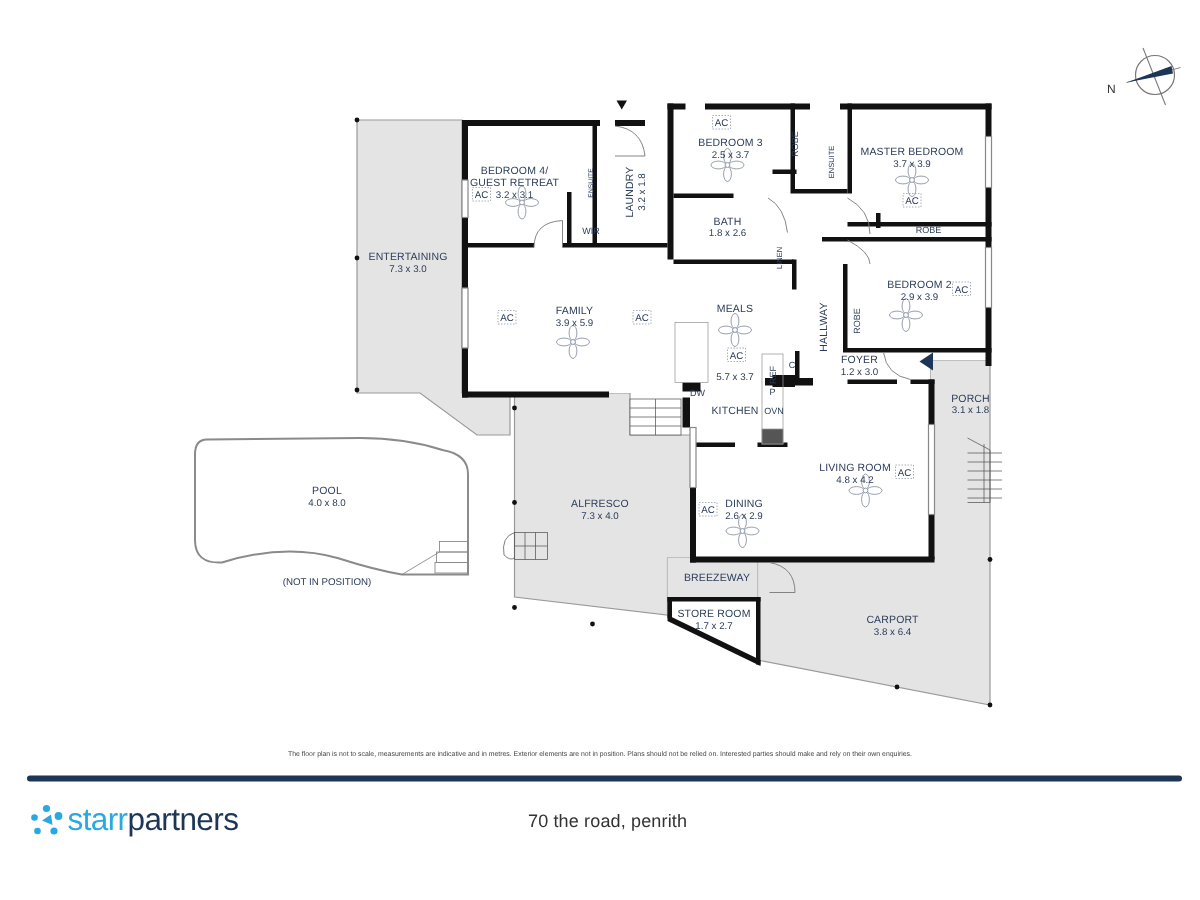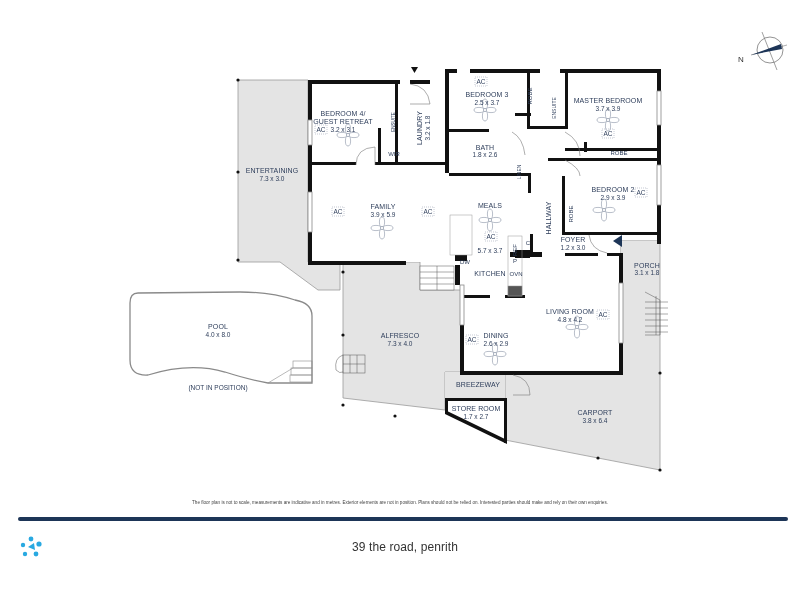--- a/index.html
+++ b/index.html
@@ -335,15 +335,18 @@
 
 <div class="logo">
   <svg class="logo-mark" viewBox="0 0 22 22">
     <circle cx="11" cy="3" r="2.4" fill="#29a9e1"></circle>
     <circle cx="3" cy="9" r="2.2" fill="#29a9e1"></circle>
     <circle cx="5" cy="18" r="2.2" fill="#29a9e1"></circle>
     <circle cx="16" cy="18" r="2.4" fill="#29a9e1"></circle>
     <circle cx="19" cy="8" r="2.6" fill="#29a9e1"></circle>
     <polygon points="8,11 14,7 15,14" fill="#29a9e1"></polygon>
   </svg>
+  <span class="logo-text">
+    <span class="logo-a">starr</span><span class="logo-b">partners</span>
+  </span>
 </div>
 
-<div class="address">39 the road, penrith</div>
+<div class="address">70 the road, penrith</div>
 
 </body></html>

